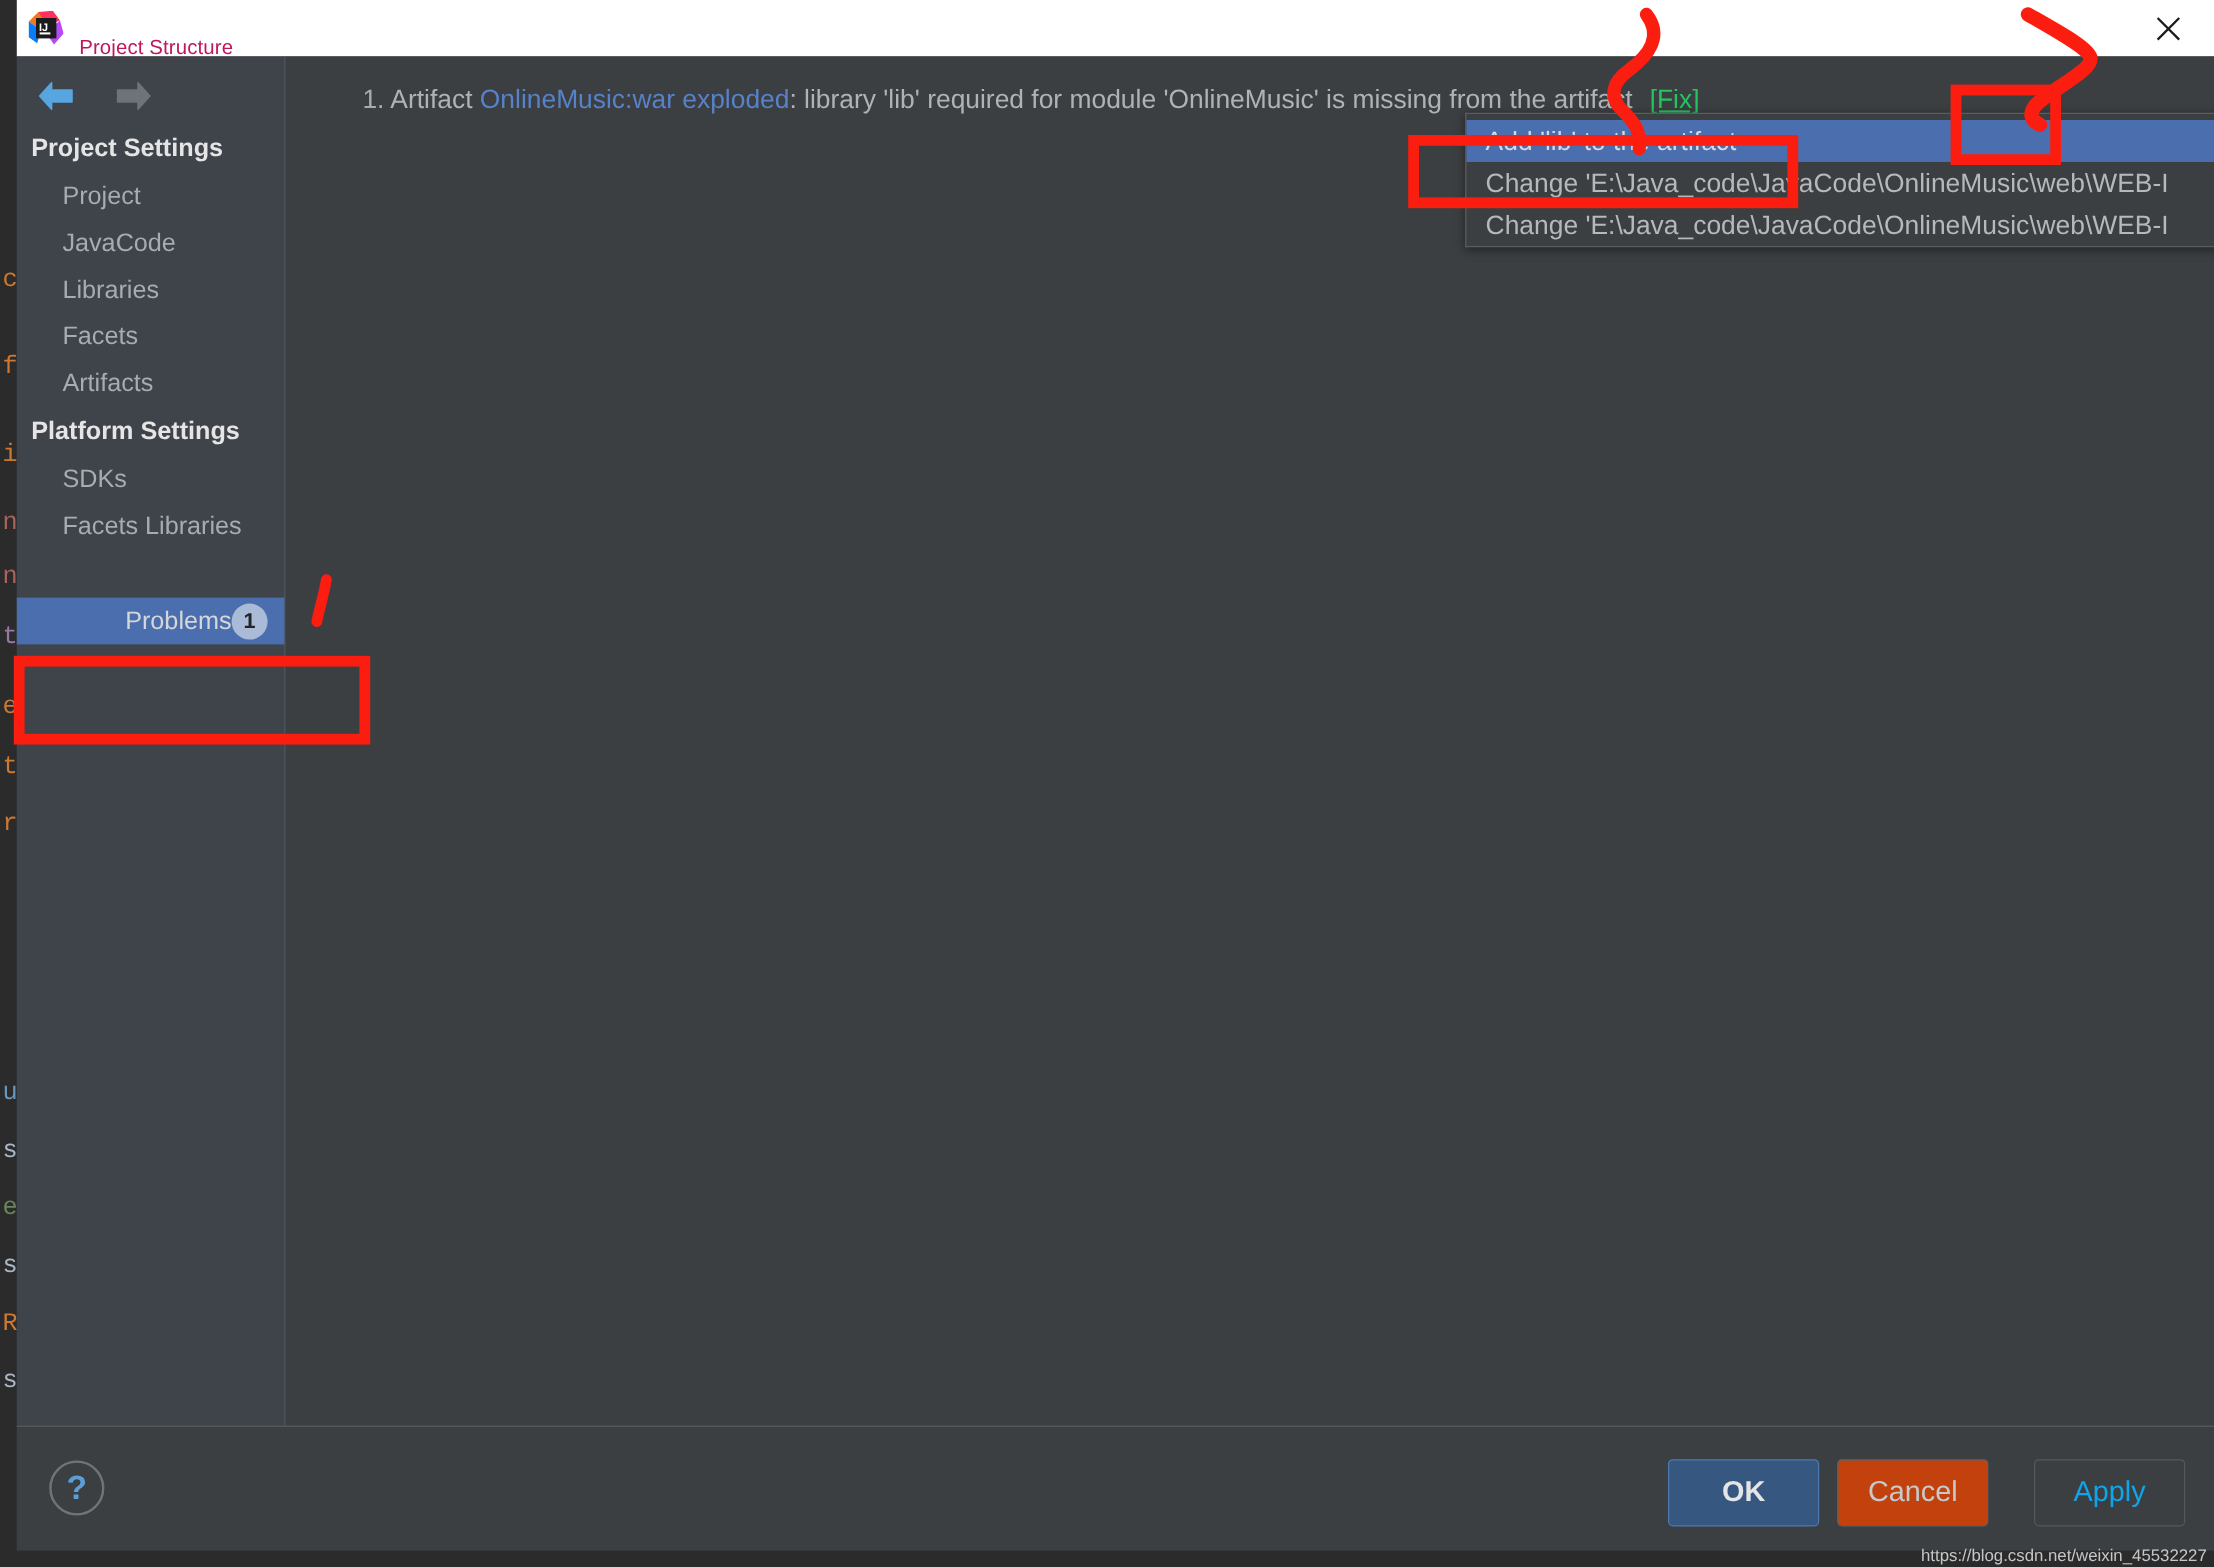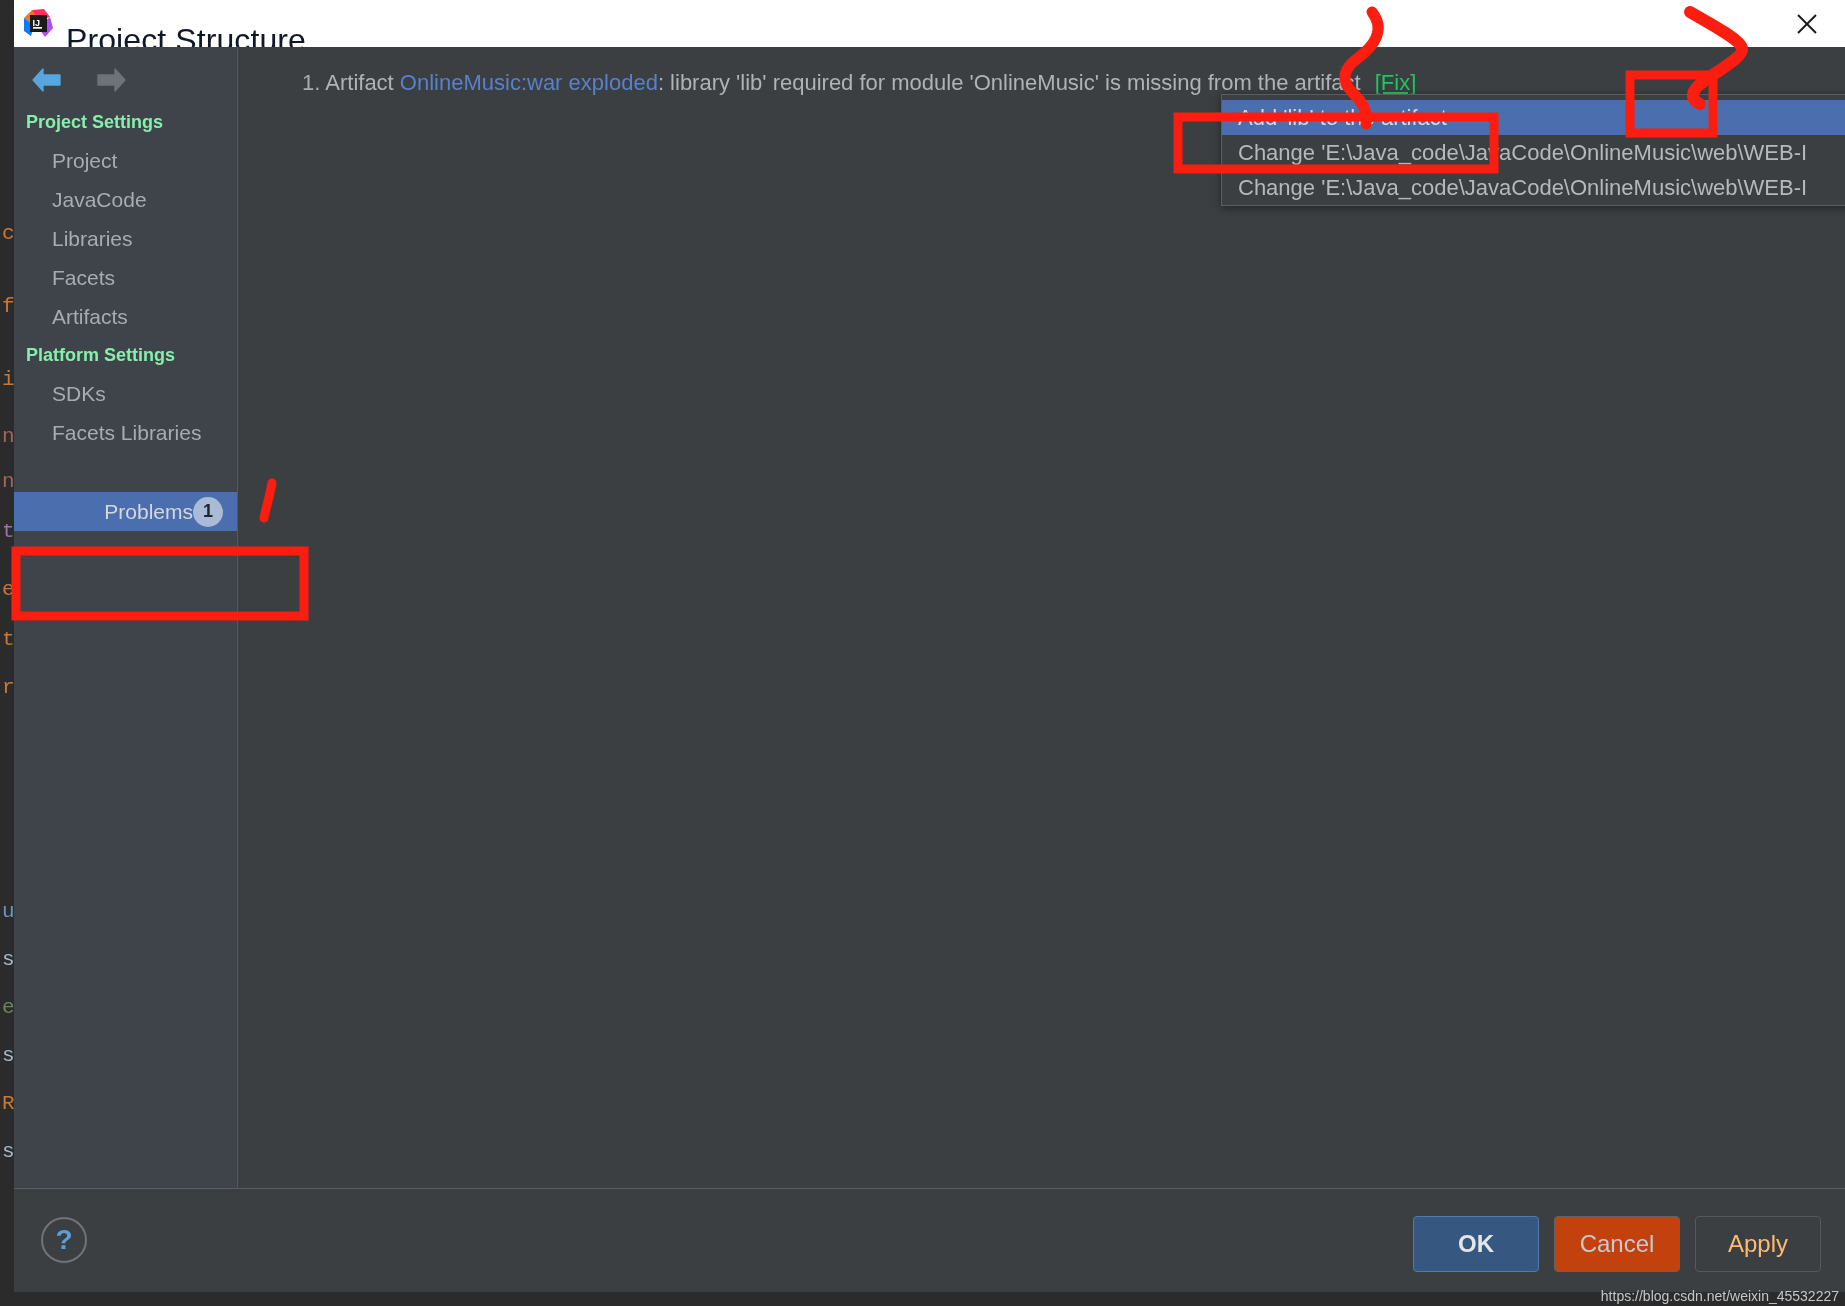--- a/index.html
+++ b/index.html
@@ -49,22 +49,22 @@
     flex: 0 0 auto;
     position: relative;
   }
   #app-logo {
     width: 30px; height: 30px;
     margin-left: 9px;
     position: relative;
     flex: 0 0 auto;
   }
   #title-text {
-    font-size: 32px;
-    color: #0f172a;
+    font-size: 17px;
+    color: #be185d;
     margin-left: 13px;
     letter-spacing: .1px;
     margin-top: 33px;
   }
   #close-btn {
     position: absolute;
     right: 18px; top: 50%;
     transform: translateY(-50%);
     width: 40px; height: 40px;
     display: flex; align-items: center; justify-content: center;
@@ -90,23 +90,23 @@
   }
   #nav-arrows {
     display: flex;
     align-items: center;
     gap: 30px;
     padding: 14px 0 0 16px;
     height: 56px;
   }
   .nav-arrow { cursor: pointer; }
   #sidebar .group-title {
-    font-size: 18px;
+    font-size: 21px;
     font-weight: bold;
-    color: #86efac;
+    color: #e5e5e5;
     padding: 9px 0 8px 12px;
   }
   #sidebar .nav-item {
     font-size: 21px;
     color: #a8acb0;
     padding: 8px 0 8px 38px;
     height: 39px;
     line-height: 23px;
     cursor: pointer;
     white-space: nowrap;
@@ -223,22 +223,23 @@
     font-weight: bold;
   }
   .dlg-btn.normal {
     background: #c2410c;
     border: 1px solid #5e6366;
     color: #c7cacd;
   }
   .dlg-btn.disabled {
     background: #3c3f41;
     border: 1px solid #55595c;
-    color: #fdba74;
+    color: #0ea5e9;
     cursor: default;
+    margin-left: 23px;
   }
   #watermark {
     position: absolute;
     right: 6px; bottom: 2px;
     font-size: 14px;
     color: #c4c7ca;
     z-index: 9;
     white-space: nowrap;
   }
 

